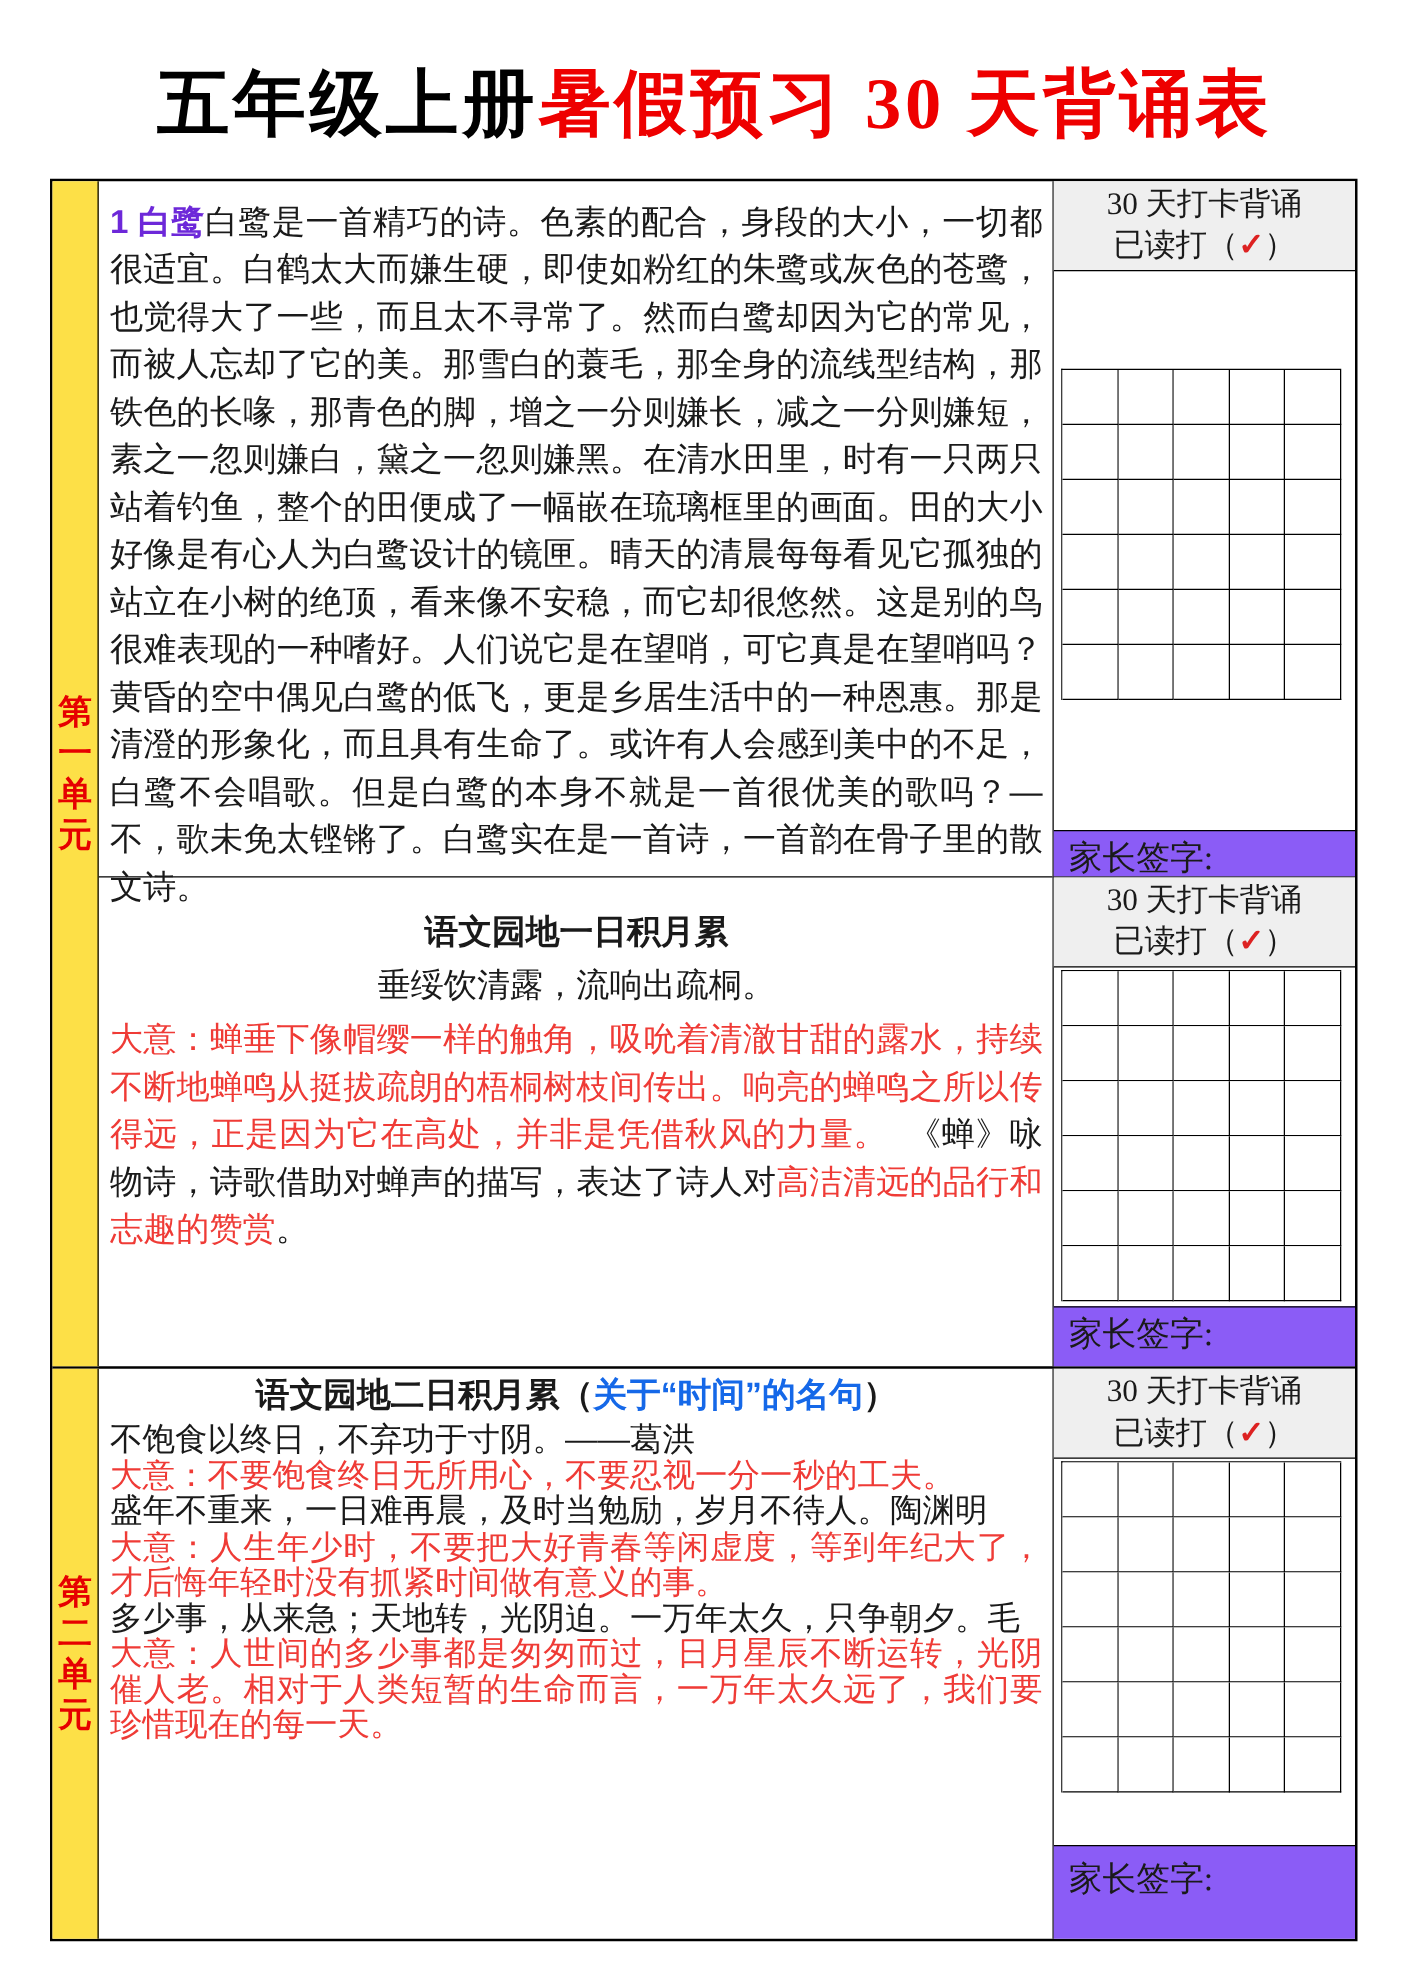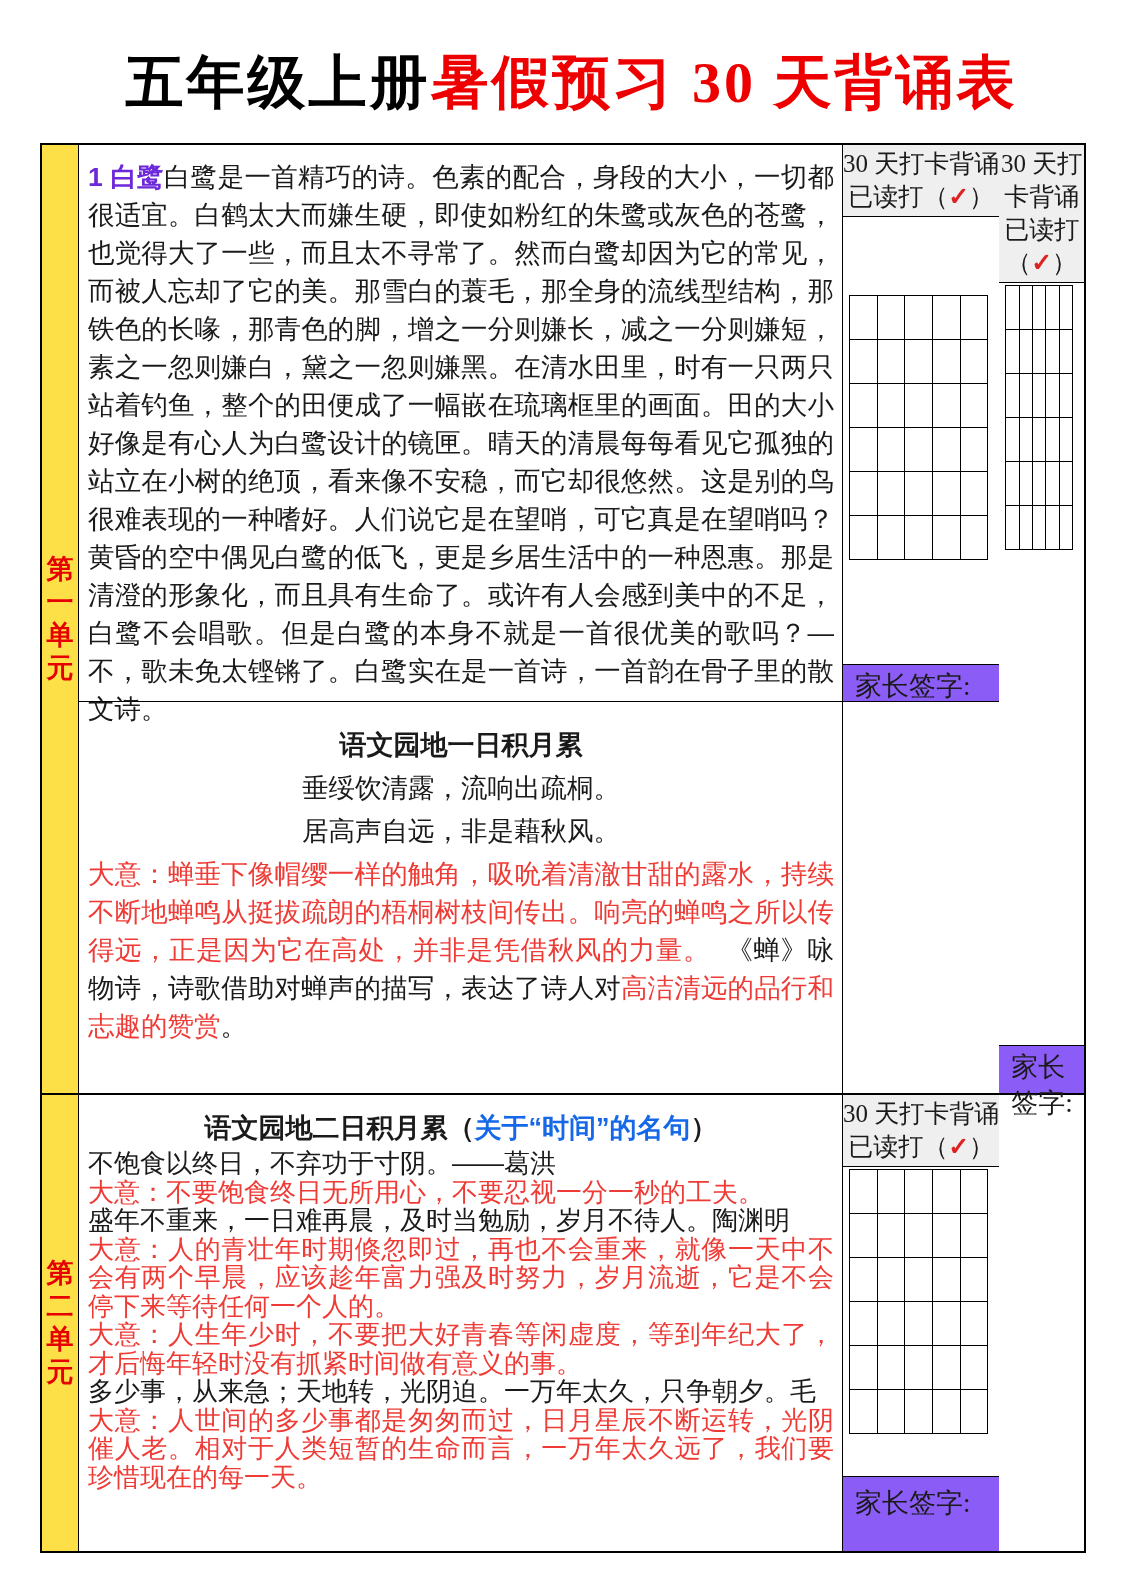--- a/index.html
+++ b/index.html
@@ -43,29 +43,29 @@
     padding:13px 8px 0 9px; font-size:26.5px; line-height:38px; text-align:justify;
   }
   .lead-blue { color:#6d28d9; font-weight:bold; }
   .sec-chan { flex:1; padding:22px 8px 0 9px; font-size:26.5px; line-height:38px; }
   .chan-center { text-align:center; line-height:43px; }
   .chan-heading { font-weight:bold; font-size:27px; }
   .poem-name { color:#1568e8; font-weight:bold; }
   .red-text { color:#ef3b36; }
   .chan-meaning { text-align:justify; margin-top:4px;font-family:Liberation Mono, monospace; }
 
-  .sec-time { padding:12px 8px 0 9px; }
+  .sec-time { padding:0 8px 0 9px; }
   .time-heading { text-align:center; font-size:27px; line-height:42px; font-weight:bold; white-space:nowrap; }
   .time-heading .hl-blue { color:#1568e8; }
   .time-line { font-size:26px; line-height:28.5px; text-align:justify; }
   .time-line.red { color:#ef3b36; }
   .time-line.black { color:#1a1a1a; }
 
   
-  .col-right { flex:1; display:flex; flex-direction:row; }
+  .col-right { flex:1; display:flex; flex-direction:column; }
   .chk-block { display:flex; flex-direction:column; }
   .chk-block-1 { height:557px; border-bottom:1.5px solid #000; }
   .chk-block-2 { flex:1; }
   .chk-block-3 { height:100%; }
   .chk-header {
     background:#efefef; border-bottom:1.5px solid #000; text-align:center;
     font-family:"Liberation Serif", serif; font-size:25px; line-height:33px; padding:2px 0 3px 0;
   }
   .chk-check { color:#dd2222; font-weight:bold; }
   .gap-78 { height:78px; flex:none; }
@@ -102,21 +102,20 @@
 
     <div class="col-main">
 
       <div class="sec-bailu">
         <span class="lead-blue">1 白鹭</span><span>白鹭是一首精巧的诗。色素的配合，身段的大小，一切都很适宜。白鹤太大而嫌生硬，即使如粉红的朱鹭或灰色的苍鹭，也觉得大了一些，而且太不寻常了。然而白鹭却因为它的常见，而被人忘却了它的美。那雪白的蓑毛，那全身的流线型结构，那铁色的长喙，那青色的脚，增之一分则嫌长，减之一分则嫌短，素之一忽则嫌白，黛之一忽则嫌黑。在清水田里，时有一只两只站着钓鱼，整个的田便成了一幅嵌在琉璃框里的画面。田的大小好像是有心人为白鹭设计的镜匣。晴天的清晨每每看见它孤独的站立在小树的绝顶，看来像不安稳，而它却很悠然。这是别的鸟很难表现的一种嗜好。人们说它是在望哨，可它真是在望哨吗？黄昏的空中偶见白鹭的低飞，更是乡居生活中的一种恩惠。那是清澄的形象化，而且具有生命了。或许有人会感到美中的不足，白鹭不会唱歌。但是白鹭的本身不就是一首很优美的歌吗？—不，歌未免太铿锵了。白鹭实在是一首诗，一首韵在骨子里的散文诗。</span>
       </div>
 
       <div class="sec-chan">
         <div class="chan-center chan-heading">语文园地一日积月累</div>
         <div class="chan-center">垂绥饮清露，流响出疏桐。</div>
-        <div class="chan-center">居高声自远，非是藉秋风。</div>
         <div class="chan-meaning">
           <span class="red-text">大意：蝉垂下像帽缨一样的触角，吸吮着清澈甘甜的露水，持续不断地蝉鸣从挺拔疏朗的梧桐树枝间传出。响亮的蝉鸣之所以传得远，正是因为它在高处，并非是凭借秋风的力量。</span>
           <span>《蝉》咏物诗，诗歌借助对蝉声的描写，表达了诗人对</span><span class="red-text">高洁清远的品行和志趣的赞赏</span><span>。</span>
         </div>
       </div>
     </div>
 
     <div class="col-right">
 
       <div class="chk-block chk-block-1">
@@ -215,21 +214,20 @@
     </div>
 
     <div class="col-main">
       <div class="sec-time">
         <div class="time-heading">
           <span>语文园地二日积月累</span><span>（</span><span class="hl-blue">关于“时间”的名句</span><span>）</span>
         </div>
         <p class="time-line black">不饱食以终日，不弃功于寸阴。——葛洪</p>
         <p class="time-line red">大意：不要饱食终日无所用心，不要忍视一分一秒的工夫。</p>
         <p class="time-line black">盛年不重来，一日难再晨，及时当勉励，岁月不待人。陶渊明</p>
-        <p class="time-line red">大意：人的青壮年时期倏忽即过，再也不会重来，就像一天中不会有两个早晨，应该趁年富力强及时努力，岁月流逝，它是不会停下来等待任何一个人的。</p>
         <p class="time-line red">大意：人生年少时，不要把大好青春等闲虚度，等到年纪大了，才后悔年轻时没有抓紧时间做有意义的事。</p>
         <p class="time-line black">多少事，从来急；天地转，光阴迫。一万年太久，只争朝夕。毛</p>
         <p class="time-line red">大意：人世间的多少事都是匆匆而过，日月星辰不断运转，光阴催人老。相对于人类短暂的生命而言，一万年太久远了，我们要珍惜现在的每一天。</p>
       </div>
     </div>
 
     <div class="col-right">
 
       <div class="chk-block chk-block-3">
         <div class="chk-header">

